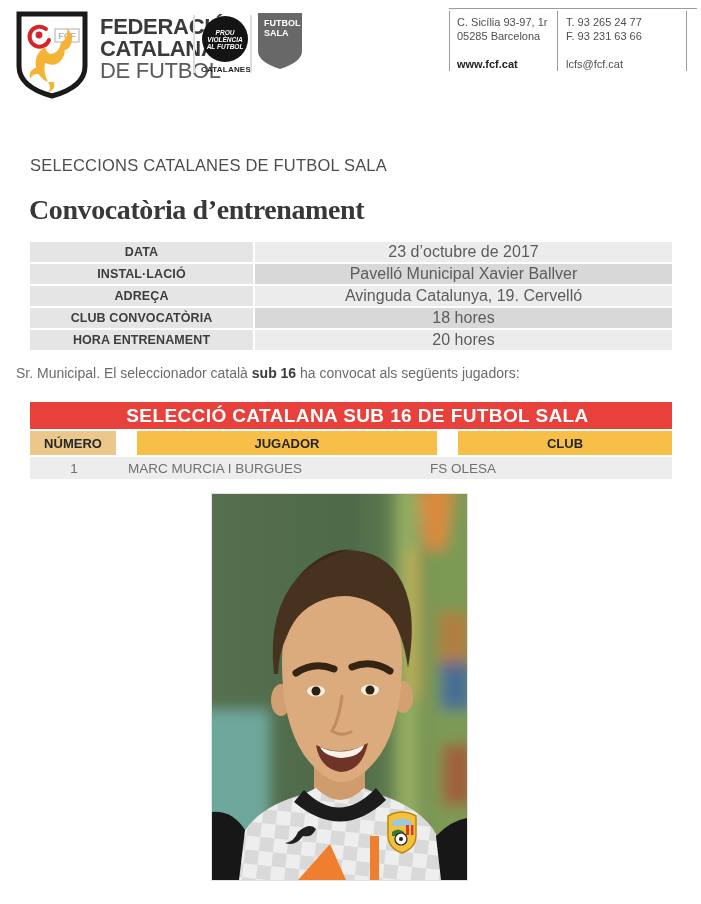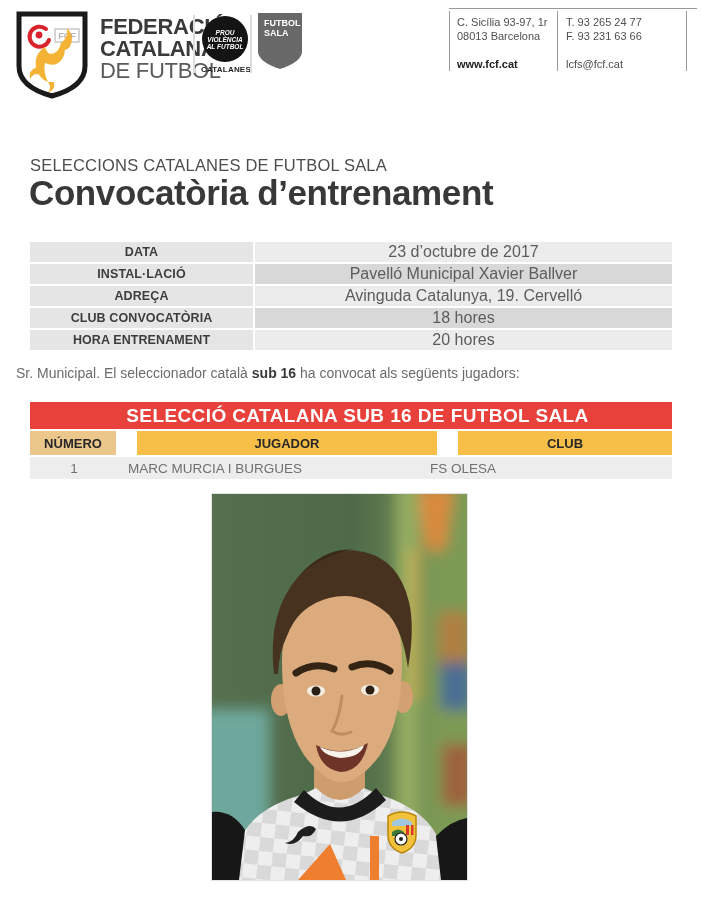--- a/index.html
+++ b/index.html
@@ -24,21 +24,21 @@
   .rule-top { position:absolute; left:0; top:0; width:248px; height:1px; background:#9a9a9a; }
   .vbar { position:absolute; top:3px; width:1px; height:60px; background:#9a9a9a; }
   .b1 { left:0; } .b2 { left:108px; } .b3 { left:237px; }
   .c-col { position:absolute; top:7px; line-height:14px; }
   .c1 { left:8px; width:98px; } .c2 { left:117px; width:116px; }
   .c-strong { font-weight:700; color:#222; margin-top:14px; }
   .c-mail { margin-top:14px; }
 
   
   .supertitle { position:absolute; left:30px; top:156px; font-size:16.5px; color:#4d4d4d; letter-spacing:0.2px; }
-  .maintitle { position:absolute; left:29px; top:173px; font-size:35px; font-weight:800; color:#383838; letter-spacing:-0.4px; }
+  .maintitle { position:absolute; left:29px; top:194px; font-size:28px; font-weight:800; color:#383838; letter-spacing:-0.4px;font-family:Liberation Serif, serif; }
 
   
   .details { position:absolute; left:30px; top:242px; width:642px; }
   .drow { display:flex; margin-bottom:2px; height:20px; }
   .dlabel { width:223px; background:#e5e5e5; margin-right:2px; display:flex; align-items:center; justify-content:center;
     font-size:12.5px; font-weight:800; color:#3d3d3d; letter-spacing:0.1px; }
   .dvalue { flex:1; display:flex; align-items:center; justify-content:center; font-size:16px; color:#5c5c5c; }
   .drow:nth-child(odd)  .dvalue { background:#ececec; }
   .drow:nth-child(even) .dvalue { background:#d8d8d8; }
 
@@ -105,21 +105,21 @@
     <text x="7" y="24" font-size="9" font-weight="bold" fill="#ffffff">SALA</text>
   </svg>
 
   <div class="contact">
     <div class="rule-top"></div>
     <div class="vbar b1"></div>
     <div class="vbar b2"></div>
     <div class="vbar b3"></div>
     <div class="c-col c1">
       <div>C. Sicília 93-97, 1r</div>
-      <div>08013 Barcelona</div>
+      <div>05285 Barcelona</div>
       <div class="c-strong">www.fcf.cat</div>
     </div>
     <div class="c-col c2">
       <div>T. 93 265 24 77</div>
       <div>F. 93 231 63 66</div>
       <div class="c-mail">lcfs@fcf.cat</div>
     </div>
   </div>
 
   <div class="supertitle">SELECCIONS CATALANES DE FUTBOL SALA</div>

